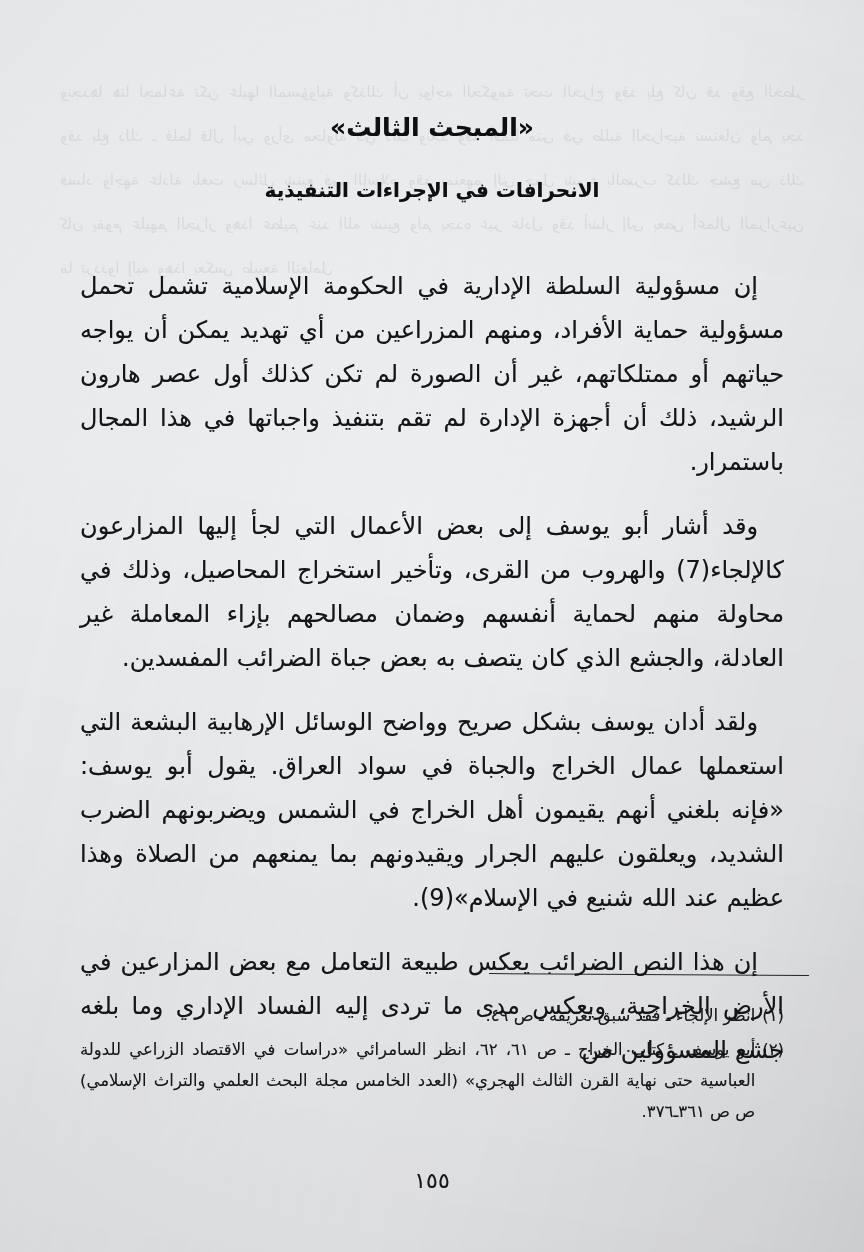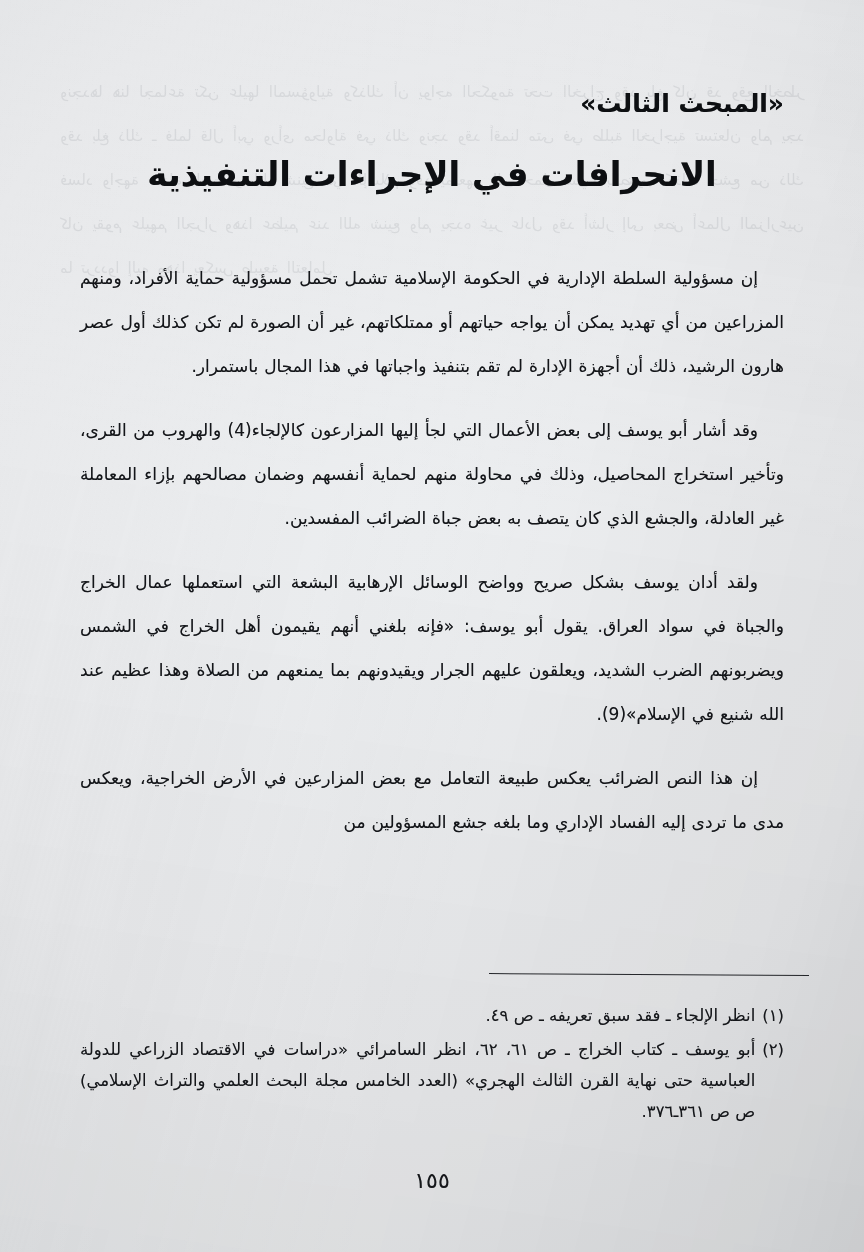--- a/index.html
+++ b/index.html
@@ -61,44 +61,44 @@
     z-index: 3;
     width: 864px;
     height: 1252px;
     box-sizing: border-box;
     padding: 0 80px;
     color: #14161a;
   }
 
   
   .heading-main {
-    text-align: right;
+    text-align: center;
     font-size: 25px;
     font-weight: bold;
     letter-spacing: 0px;
-    padding-top: 89px;
+    padding-top: 113px;
     color: #0d0f12;
     text-shadow: 0 0 0.6px rgba(0,0,0,0.45);
   }
   .heading-sub {
     text-align: center;
-    font-size: 34px;
+    font-size: 20px;
     font-weight: bold;
     margin-top: 36px;
     color: #0d0f12;
     text-shadow: 0 0 0.6px rgba(0,0,0,0.45);
   }
 
   
   .body-block {
     margin-top: 62px;
   }
   p.para {
     margin: 0 0 20px 0;
-    font-size: 17px;
+    font-size: 24px;
     line-height: 44px;
     text-align: justify;
     text-align-last: right;
     text-indent: 26px;
     color: #131519;
     text-shadow: 0 0 0.45px rgba(0,0,0,0.35);
     word-spacing: 0.5px;
   }
 
   
@@ -166,21 +166,21 @@
 
   <div class="showthrough">ونجدها هنا لجماعة تكن عليها المسؤولية وكذلك أن يواجه الحكومة تحت الخراج وقد بلغ كان قد وقع الخطر وقد بلغ ذلك ـ فلما قال أبي ورأى محاولة في ذلك ونجد وقد أقمنا متى في طلبة الخراجية تستعان ولم يجد فساد واجهة عادلة بلغت رسائل شنيع في الإسلام وقد يمنعهم إلى حمل شيء بالضرب كذلك جشع من ذلك كان يقوم عليهم الجرار وهذا عظيم عند الله شنيع ولم يجده غير عادل وقد أشار إلى بعض أعمال المزارعين ما ترددوا إليه وهذا يعكس طبيعة التعامل</div>
 
   <div class="content">
 
     <div class="heading-main">«المبحث الثالث»</div>
     <div class="heading-sub">الانحرافات في الإجراءات التنفيذية</div>
 
     <div class="body-block">
       <p class="para">إن مسؤولية السلطة الإدارية في الحكومة الإسلامية تشمل تحمل مسؤولية حماية الأفراد، ومنهم المزراعين من أي تهديد يمكن أن يواجه حياتهم أو ممتلكاتهم، غير أن الصورة لم تكن كذلك أول عصر هارون الرشيد، ذلك أن أجهزة الإدارة لم تقم بتنفيذ واجباتها في هذا المجال باستمرار.</p>
-      <p class="para">وقد أشار أبو يوسف إلى بعض الأعمال التي لجأ إليها المزارعون كالإلجاء(4) والهروب من القرى، وتأخير استخراج المحاصيل، وذلك في محاولة منهم لحماية أنفسهم وضمان مصالحهم بإزاء المعاملة غير العادلة، والجشع الذي كان يتصف به بعض جباة الضرائب المفسدين.</p>
+      <p class="para">وقد أشار أبو يوسف إلى بعض الأعمال التي لجأ إليها المزارعون كالإلجاء(7) والهروب من القرى، وتأخير استخراج المحاصيل، وذلك في محاولة منهم لحماية أنفسهم وضمان مصالحهم بإزاء المعاملة غير العادلة، والجشع الذي كان يتصف به بعض جباة الضرائب المفسدين.</p>
       <p class="para">ولقد أدان يوسف بشكل صريح وواضح الوسائل الإرهابية البشعة التي استعملها عمال الخراج والجباة في سواد العراق. يقول أبو يوسف: «فإنه بلغني أنهم يقيمون أهل الخراج في الشمس ويضربونهم الضرب الشديد، ويعلقون عليهم الجرار ويقيدونهم بما يمنعهم من الصلاة وهذا عظيم عند الله شنيع في الإسلام»(9).</p>
       <p class="para">إن هذا النص الضرائب يعكس طبيعة التعامل مع بعض المزارعين في الأرض الخراجية، ويعكس مدى ما تردى إليه الفساد الإداري وما بلغه جشع المسؤولين من</p>
     </div>
 
   </div>
 
   <div class="fn-rule-wrap">
     <div class="fn-rule"></div>
   </div>
 

